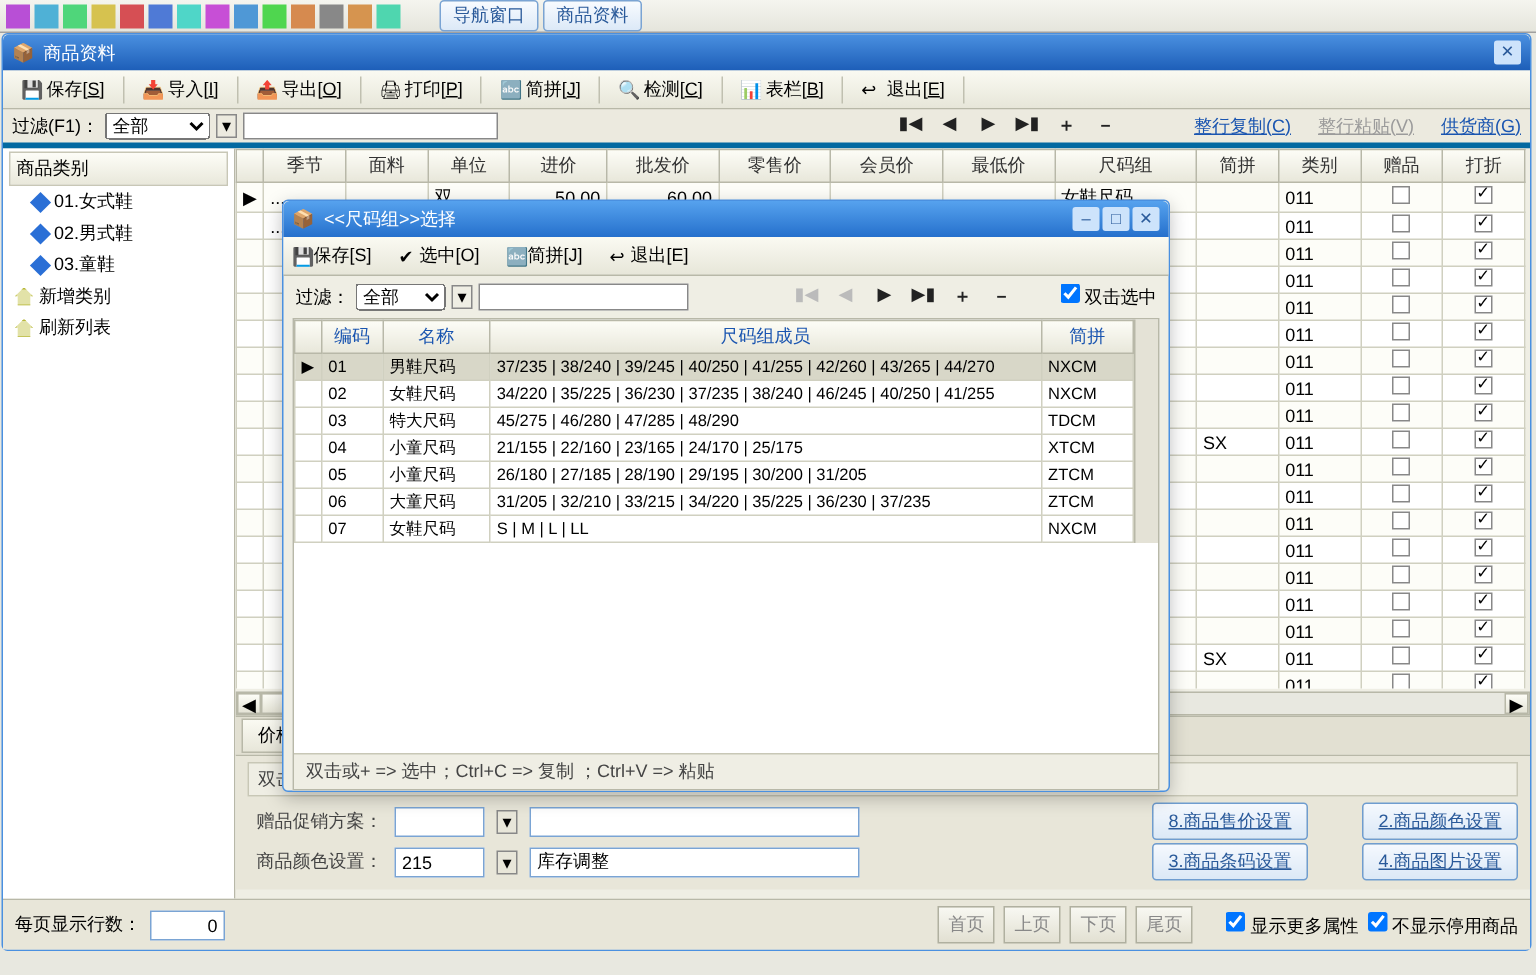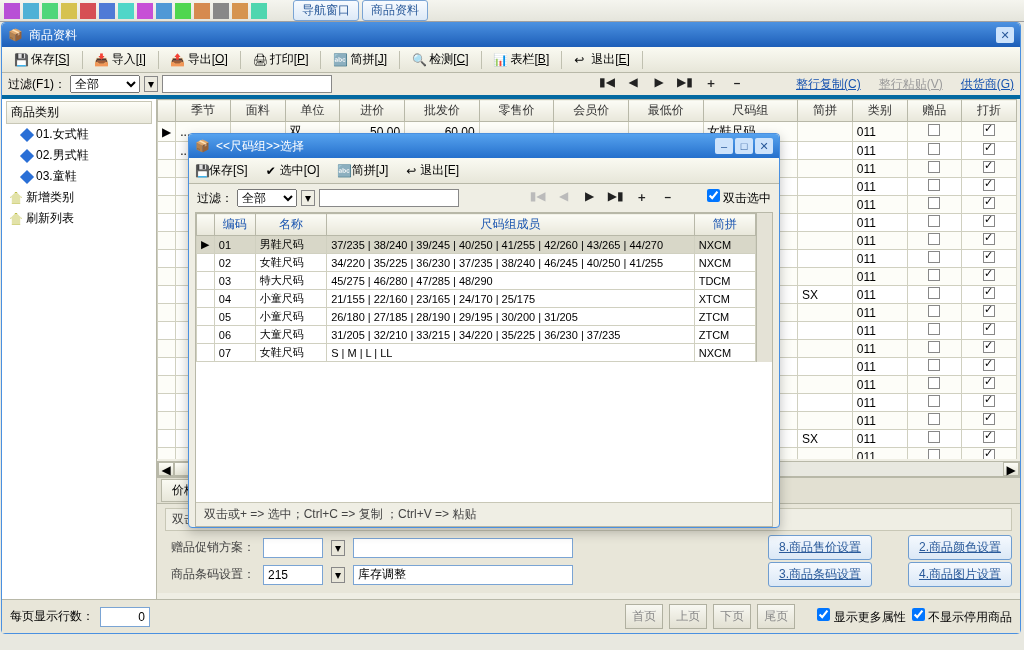--- a/index.html
+++ b/index.html
@@ -540,21 +540,21 @@
           <label>赠品促销方案：</label>
           <input type="text" style="width: 60px;">
           <span style="border:1px solid #888;width:14px;text-align:center">▾</span>
           <input type="text" style="width: 220px;">
           <span style="flex:1"></span>
           <span class="bluebtn">8.商品售价设置</span>
           <span style="width:20px"></span>
           <span class="bluebtn">2.商品颜色设置</span>
         </div>
         <div class="formrow">
-          <label>商品条码设置：</label>
+          <label>商品颜色设置：</label>
           <input type="text" style="width: 60px;" value="215">
           <span style="border:1px solid #888;width:14px;text-align:center">▾</span>
           <input type="text" style="width: 220px;" value="库存调整">
           <span style="flex:1"></span>
           <span class="bluebtn">3.商品条码设置</span>
           <span style="width:20px"></span>
           <span class="bluebtn">4.商品图片设置</span>
         </div>
       </div>
     </div>

